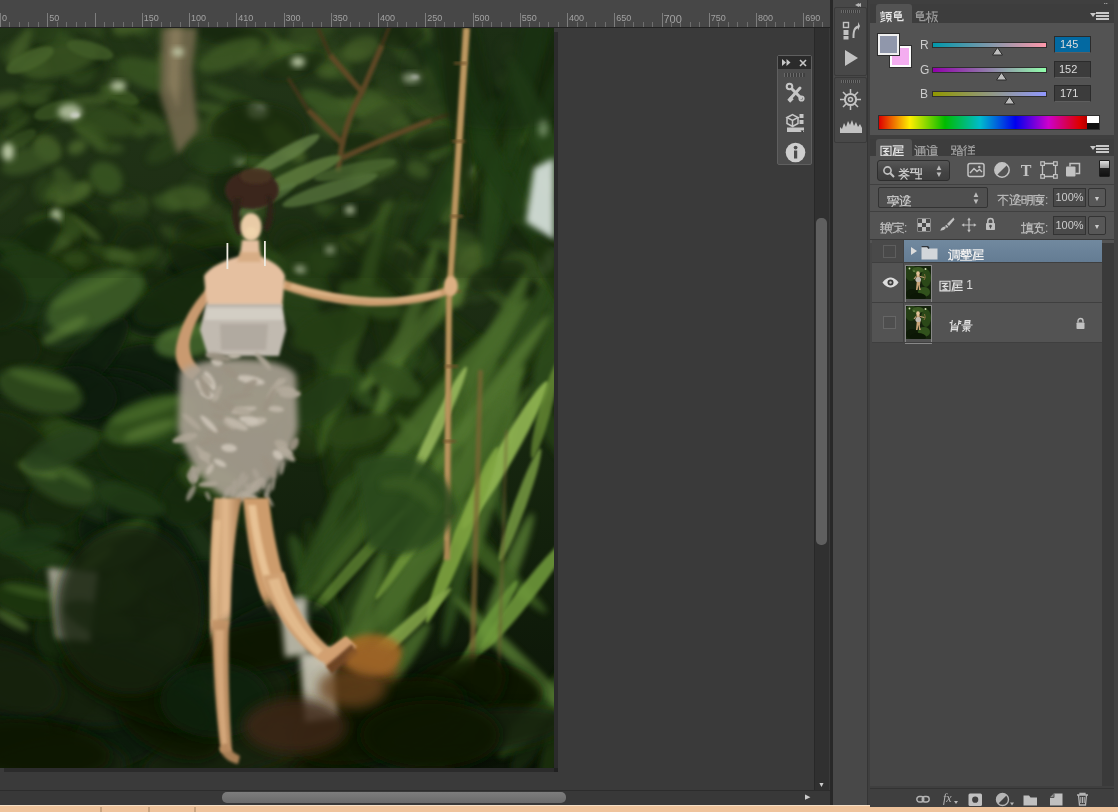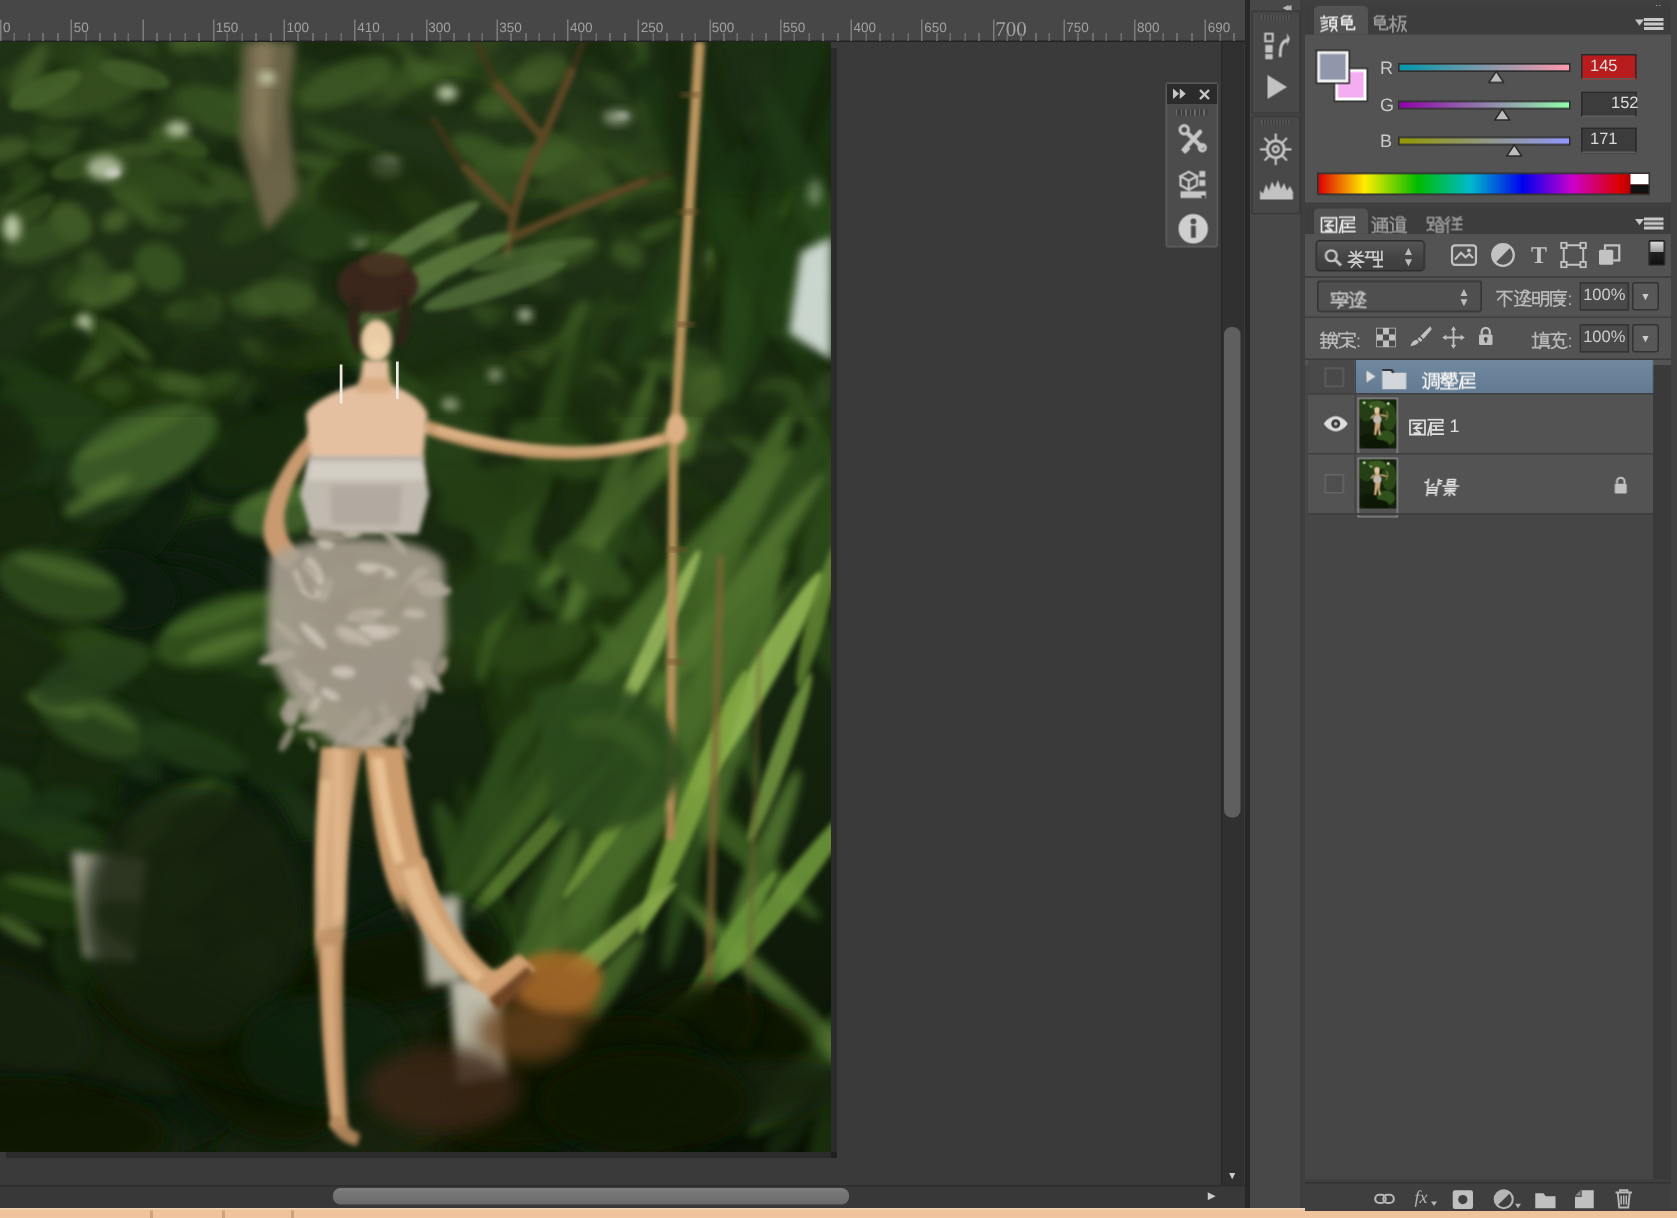--- a/index.html
+++ b/index.html
@@ -746,21 +746,21 @@
     <div style="position:absolute;left:585.9px;top:22px;width:1px;height:6px;background:#6e6e6e"></div>
     <div style="position:absolute;left:595.4px;top:22px;width:1px;height:6px;background:#6e6e6e"></div>
     <div style="position:absolute;left:604.8px;top:22px;width:1px;height:6px;background:#6e6e6e"></div>
     <div style="position:absolute;left:614.2px;top:13px;width:1px;height:15px;background:#7d7d7d"></div>
     <div style="position:absolute;left:616.2px;top:13px;color:#a2a2a2;font-size:9px;font-family:'Liberation Sans',sans-serif">650</div>
     <div style="position:absolute;left:623.7px;top:22px;width:1px;height:6px;background:#6e6e6e"></div>
     <div style="position:absolute;left:633.1px;top:22px;width:1px;height:6px;background:#6e6e6e"></div>
     <div style="position:absolute;left:642.6px;top:22px;width:1px;height:6px;background:#6e6e6e"></div>
     <div style="position:absolute;left:652.0px;top:22px;width:1px;height:6px;background:#6e6e6e"></div>
     <div style="position:absolute;left:661.5px;top:13px;width:1px;height:15px;background:#7d7d7d"></div>
-    <div style="position:absolute;left:663.5px;top:13px;color:#a2a2a2;font-size:14px;font-family:Liberation Serif, serif">700</div>
+    <div style="position:absolute;left:663.5px;top:13px;color:#a2a2a2;font-size:11px;font-family:Liberation Sans, sans-serif">700</div>
     <div style="position:absolute;left:671.0px;top:22px;width:1px;height:6px;background:#6e6e6e"></div>
     <div style="position:absolute;left:680.4px;top:22px;width:1px;height:6px;background:#6e6e6e"></div>
     <div style="position:absolute;left:689.9px;top:22px;width:1px;height:6px;background:#6e6e6e"></div>
     <div style="position:absolute;left:699.3px;top:22px;width:1px;height:6px;background:#6e6e6e"></div>
     <div style="position:absolute;left:708.8px;top:13px;width:1px;height:15px;background:#7d7d7d"></div>
     <div style="position:absolute;left:710.8px;top:13px;color:#a2a2a2;font-size:9px;font-family:'Liberation Sans',sans-serif">750</div>
     <div style="position:absolute;left:718.2px;top:22px;width:1px;height:6px;background:#6e6e6e"></div>
     <div style="position:absolute;left:727.6px;top:22px;width:1px;height:6px;background:#6e6e6e"></div>
     <div style="position:absolute;left:737.1px;top:22px;width:1px;height:6px;background:#6e6e6e"></div>
     <div style="position:absolute;left:746.5px;top:22px;width:1px;height:6px;background:#6e6e6e"></div>
@@ -902,27 +902,27 @@
 <div class="abs" style="left:1096px;top:12px;width:13px;height:1.5px;background:#c8c8c8;box-shadow:0 3px #c8c8c8,0 6px #c8c8c8"></div>
 <div class="abs" style="left:1090px;top:13px;border-top:4px solid #c8c8c8;border-left:3px solid transparent;border-right:3px solid transparent"></div>
 <div class="abs" style="left:870px;top:23px;width:248px;height:112px;background:#535353"></div>
 <div class="abs" style="left:890px;top:46px;width:21px;height:21px;background:#f4adf0;border:2px solid #fdfdfd;outline:1px solid #2e2e2e"></div>
 <div class="abs" style="left:878px;top:34px;width:21px;height:21px;background:#9097ab;border:2px solid #f0f0f0;outline:1px solid #2c2c2c"></div>
 <div class="abs" style="left:920px;top:38px;color:#ccc;font-size:12px">R</div>
 <div class="abs" style="left:932px;top:42px;width:115px;height:6px;border:1px solid #2e2e2e;background:linear-gradient(90deg,rgb(0,152,171),rgb(128,152,171) 50%,rgb(255,152,171))"></div>
 <svg class="abs" style="left:992px;top:47px" width="11" height="9" viewBox="0 0 11 9">
     <path d="M5.5 0.5 L10.5 8 L0.5 8 Z" fill="#bdbdbd" stroke="#2a2a2a" stroke-width="1"></path>
   </svg>
-<div class="abs" style="left:1054px;top:36px;width:37px;height:17px;background:#b91c1c;border:1px solid #2b2b2b;border-bottom-color:#5e5e5e;color:#dcdcdc;font-size:11px;line-height:15px;padding-left:5px">145</div>
+<div class="abs" style="left:1054px;top:36px;width:37px;height:17px;background:#0369a1;border:1px solid #2b2b2b;border-bottom-color:#5e5e5e;color:#dcdcdc;font-size:11px;line-height:15px;padding-left:5px">145</div>
 <div class="abs" style="left:920px;top:63px;color:#ccc;font-size:12px">G</div>
 <div class="abs" style="left:932px;top:67px;width:115px;height:6px;border:1px solid #2e2e2e;background:linear-gradient(90deg,rgb(145,0,171),rgb(145,128,171) 50%,rgb(145,255,171))"></div>
 <svg class="abs" style="left:996px;top:72px" width="11" height="9" viewBox="0 0 11 9">
     <path d="M5.5 0.5 L10.5 8 L0.5 8 Z" fill="#bdbdbd" stroke="#2a2a2a" stroke-width="1"></path>
   </svg>
-<div class="abs" style="left:1054px;top:61px;width:37px;height:17px;background:#3c3c3c;border:1px solid #2b2b2b;border-bottom-color:#5e5e5e;color:#dcdcdc;font-size:11px;line-height:15px;padding-left:19px">152</div>
+<div class="abs" style="left:1054px;top:61px;width:37px;height:17px;background:#3c3c3c;border:1px solid #2b2b2b;border-bottom-color:#5e5e5e;color:#dcdcdc;font-size:11px;line-height:15px;padding-left:4px">152</div>
 <div class="abs" style="left:920px;top:87px;color:#ccc;font-size:12px">B</div>
 <div class="abs" style="left:932px;top:91px;width:115px;height:6px;border:1px solid #2e2e2e;background:linear-gradient(90deg,rgb(145,152,0),rgb(145,152,128) 50%,rgb(145,152,255))"></div>
 <svg class="abs" style="left:1004px;top:96px" width="11" height="9" viewBox="0 0 11 9">
     <path d="M5.5 0.5 L10.5 8 L0.5 8 Z" fill="#bdbdbd" stroke="#2a2a2a" stroke-width="1"></path>
   </svg>
 <div class="abs" style="left:1054px;top:85px;width:37px;height:17px;background:#3c3c3c;border:1px solid #2b2b2b;border-bottom-color:#5e5e5e;color:#dcdcdc;font-size:11px;line-height:15px;padding-left:5px">171</div>
 <div class="abs" style="left:878px;top:115px;width:222px;height:15px;border:1px solid #2e2e2e;background:linear-gradient(90deg,#d00,#fe0 14%,#0b0 30%,#0bc 46%,#00e 62%,#c0c 77%,#d00 91%,#700)"></div>
 <div class="abs" style="left:1087px;top:116px;width:12px;height:7px;background:#fff"></div>
 <div class="abs" style="left:1087px;top:123px;width:12px;height:6px;background:#111"></div>
 <div class="abs" style="left:870px;top:139px;width:248px;height:17px;background:#3d3d3d"></div>

